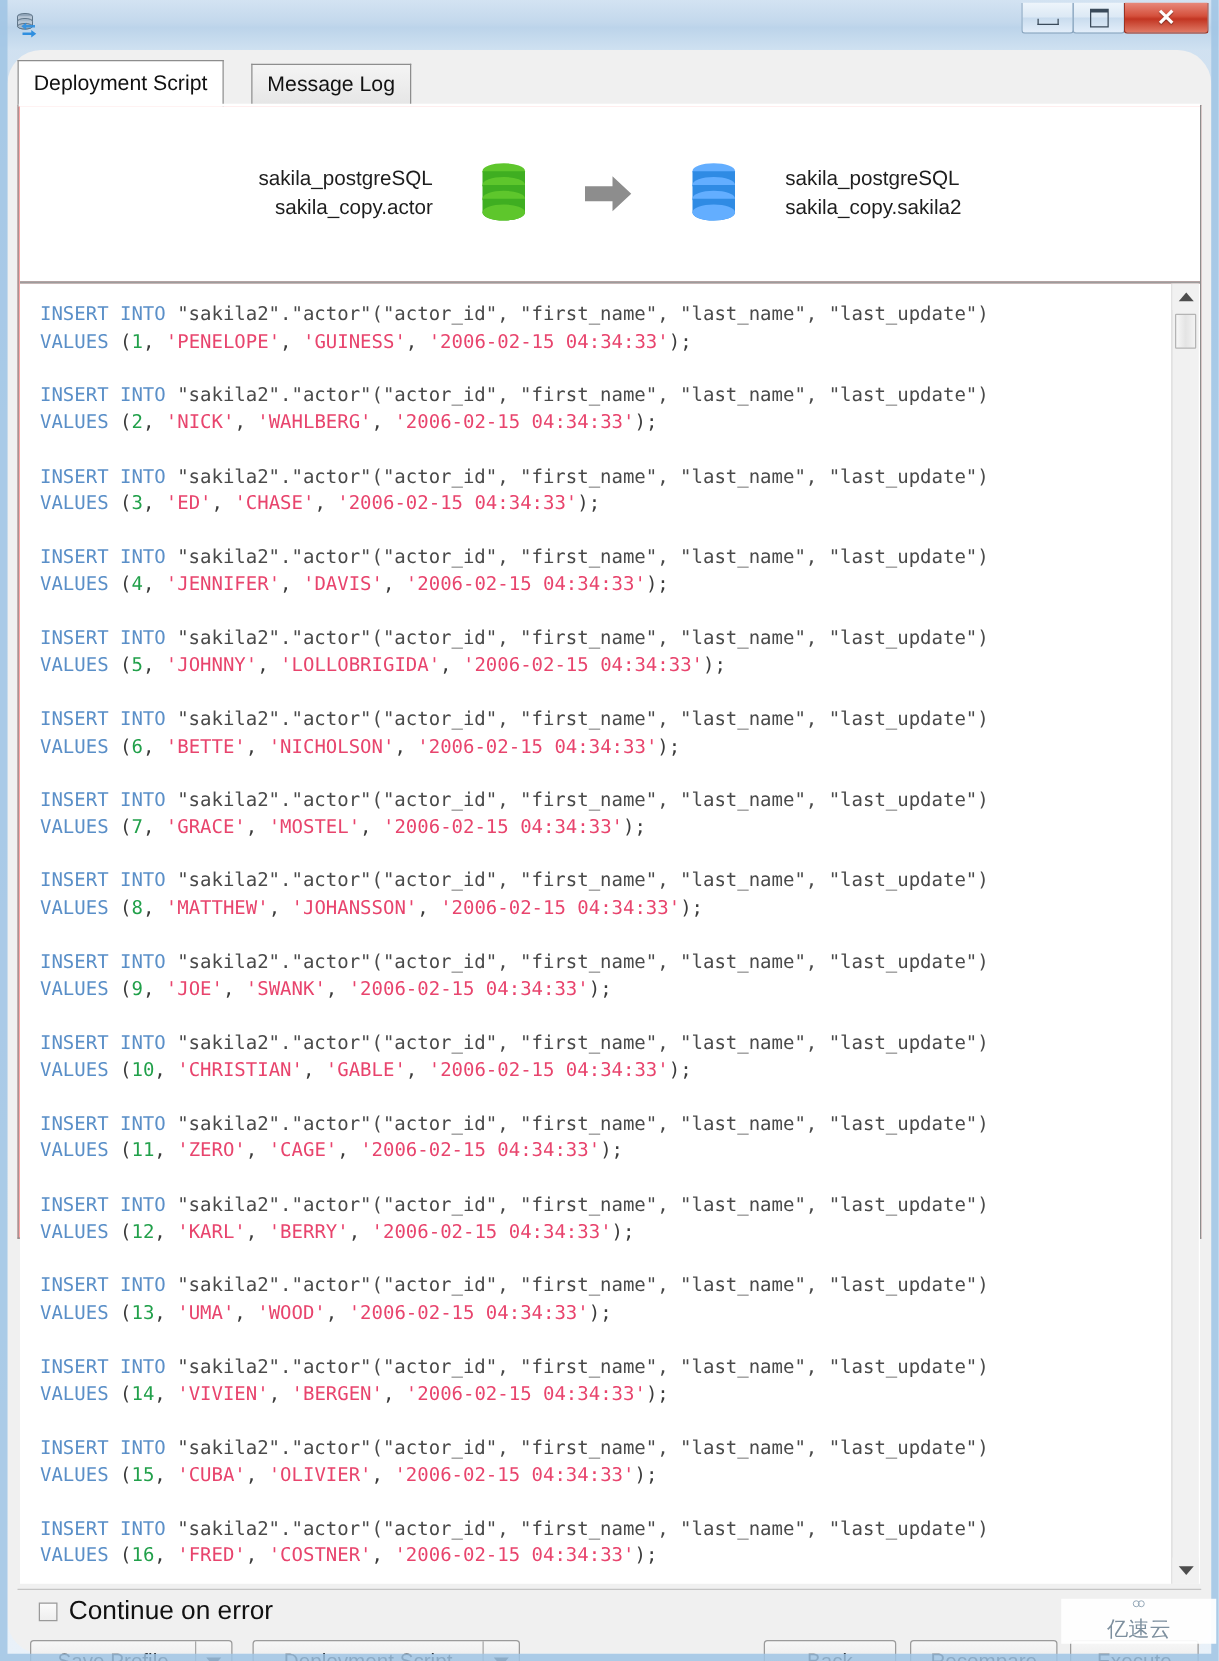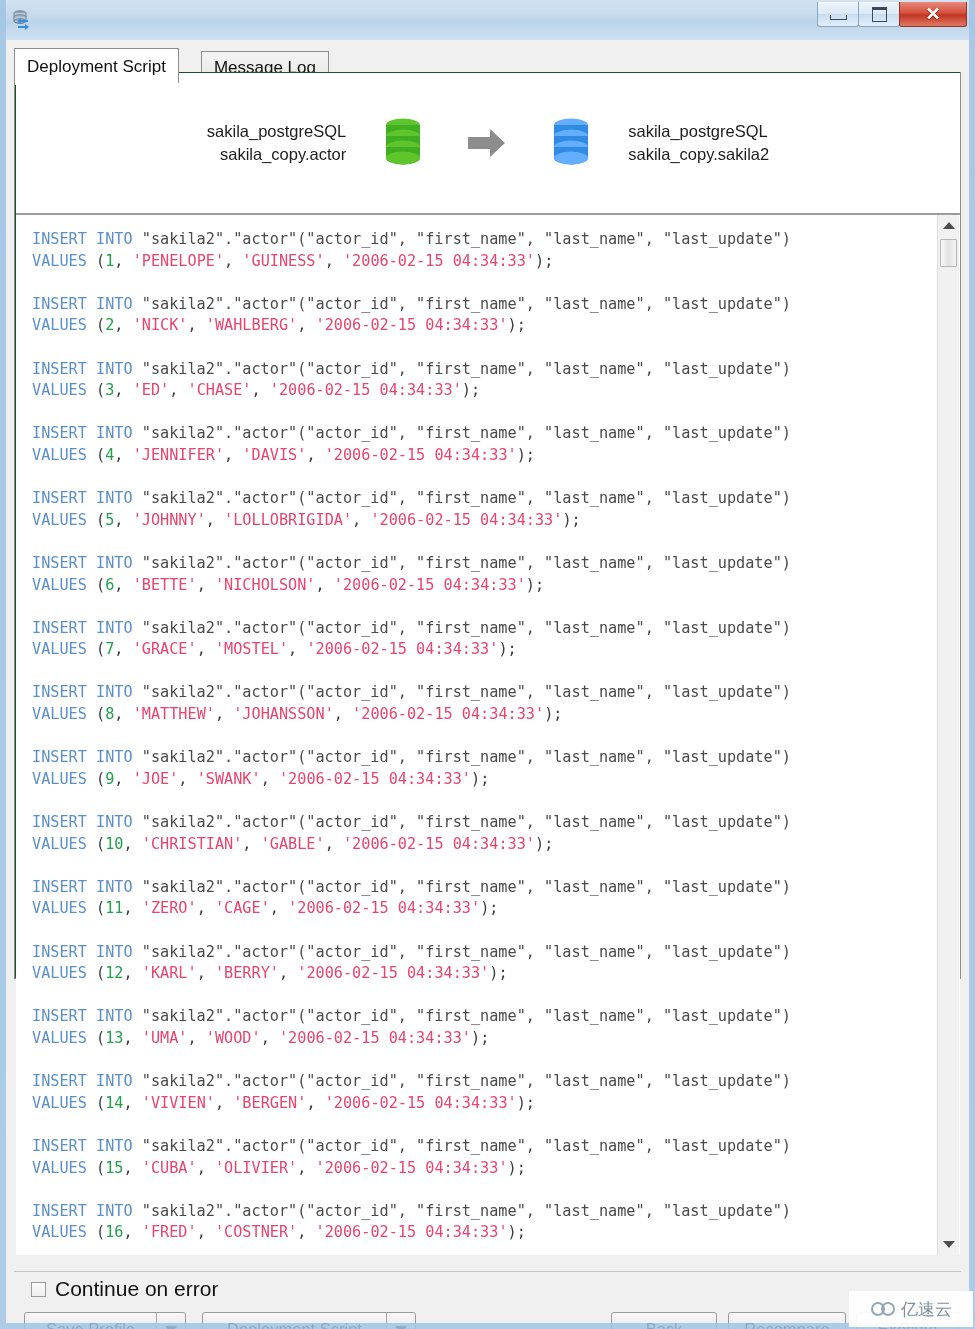--- a/index.html
+++ b/index.html
@@ -98,20 +98,21 @@
     font-family: "Liberation Sans", sans-serif;
   }
 
   
   .client {
     position: absolute;
     left: 6px; top: 40px;
     width: 963px; height: 1283px;
     background: #f0f0f0;
     box-sizing: border-box;
+    border-radius: 27px;
   }
 
   
   .tabstrip {
     position: absolute;
     left: 8px; top: 8px;
     width: 947px; height: 36px;
   }
   .tab {
     position: absolute;
@@ -143,24 +144,24 @@
   }
   .tabline {
     position: absolute;
     left: 8px; top: 44px;
     width: 947px; height: 1px;
     background: #8d8d8d;
     z-index: 1;
   }
   .tabpanel {
     position: absolute;
-    left: 8px; top: 32px;
+    left: 8px; top: 44px;
     width: 947px;
     height: 907px;
-    background: #14532d;
+    background: #fca5a5;
     box-sizing: border-box;
     border: 1px solid #8d8d8d;
     border-top: none;
     z-index: 2;
   }
   .tabpanel-topmask {
     position: absolute;
     left: 9px; top: 43px;
     width: 945px; height: 2px;
     background: #fff;
@@ -334,28 +335,29 @@
   .dd-tri {
     width: 0; height: 0;
     border-left: 6px solid transparent;
     border-right: 6px solid transparent;
     border-top: 7px solid #222;
   }
 
   
   .watermark {
     position: absolute;
-    right: 2px; bottom: 2px;
+    right: 2px; bottom: 14px;
     width: 124px; height: 36px;
     background: rgba(255,255,255,0.93);
     display: flex;
     align-items: center;
     justify-content: center;
     gap: 5px;
     z-index: 30;
+    flex-direction: column;
   }
   .wm-text {
     font-size: 17px;
     color: #7d8f9e;
     font-family: "DejaVu Sans", sans-serif;
     white-space: nowrap;
   }
 </style>
 </head>
 <body>

